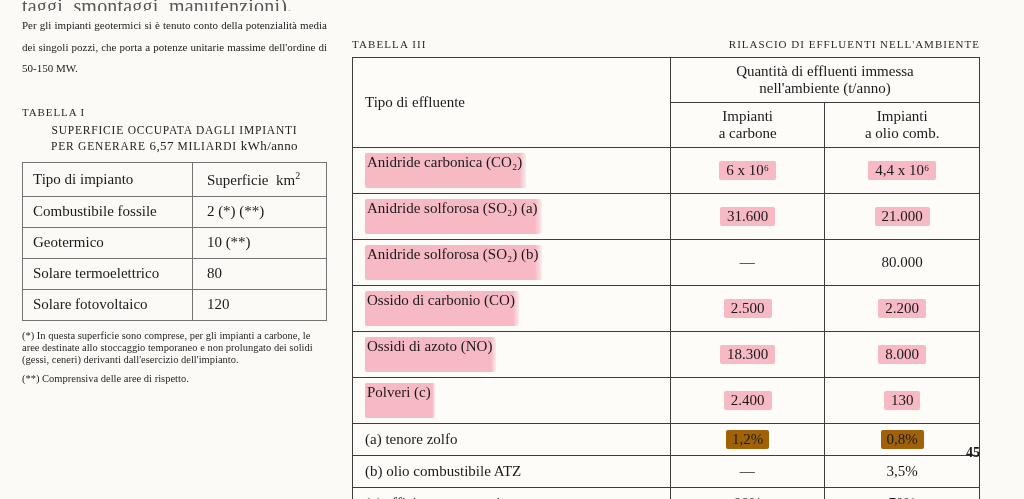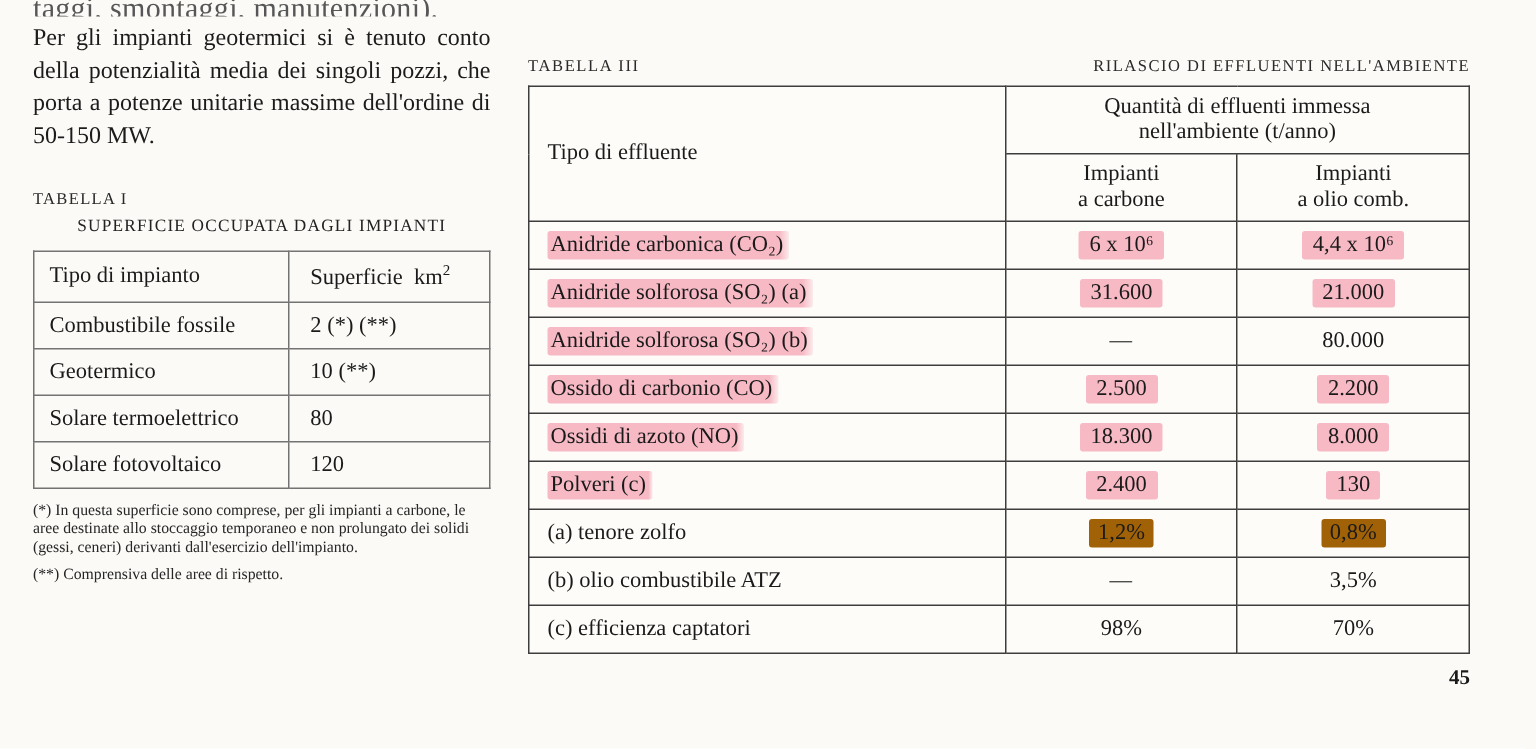--- a/index.html
+++ b/index.html
@@ -31,21 +31,21 @@
   .cut-line {
     font-size: 20px;
     color: #3a3a3a;
     letter-spacing: 0.2px;
     height: 11px;
     overflow: hidden;
     line-height: 12px;
     opacity: 0.85;
   }
   .body-par {
-    font-size: 16px;
+    font-size: 11px;
     line-height: 21.5px;
     text-align: justify;
     color: #1b1b1b;
     margin-top: 4px;
   }
   .table1-caption {
     margin-top: 26px;
     font-size: 11px;
     letter-spacing: 0.9px;
     color: #2a2a2a;
@@ -147,21 +147,21 @@
     display: inline-block;
   }
   .hl-soft {
     background: #a16207;
     padding: 1px 6px;
     border-radius: 2px;
     display: inline-block;
   }
   .hl-row-label {
     background: linear-gradient(to right, #f7b9c4 0%, #f7b9c4 96%, rgba(247,185,196,0.25) 100%);
-    padding: 1px 4px 1px 2px;
+    padding: 1px 4px 17px 2px;
     border-radius: 2px;
     display: inline-block;
   }
   .blank-dash { letter-spacing: 1px; }
 
   .page-num {
     position: absolute;
     right: 44px;
     bottom: 38px;
     font-size: 14px;
@@ -174,20 +174,23 @@
 
 <div class="page">
 
   <div class="left-col">
     <div class="cut-line">taggi,  smontaggi,  manutenzioni).</div>
     <div class="body-par">Per gli impianti geotermici si è tenuto conto della potenzialità media dei singoli pozzi, che porta a potenze unitarie massime dell'ordine di 50-150 MW.</div>
 
     <div class="table1-caption">TABELLA  I</div>
     <div class="table1-title">
       <div>SUPERFICIE  OCCUPATA  DAGLI  IMPIANTI</div>
+      <div>
+        <span>PER  GENERARE  </span><span class="big">6,57</span><span>  MILIARDI  </span><span class="big">kWh/anno</span>
+      </div>
     </div>
 
     <table class="t1">
       <tbody>
           <tr class="hdr">
         <td>Tipo di impianto</td>
         <td class="col2">Superficie&nbsp; km<span class="sup">2</span></td>
       </tr>
       <tr>
         <td>Combustibile fossile</td>

